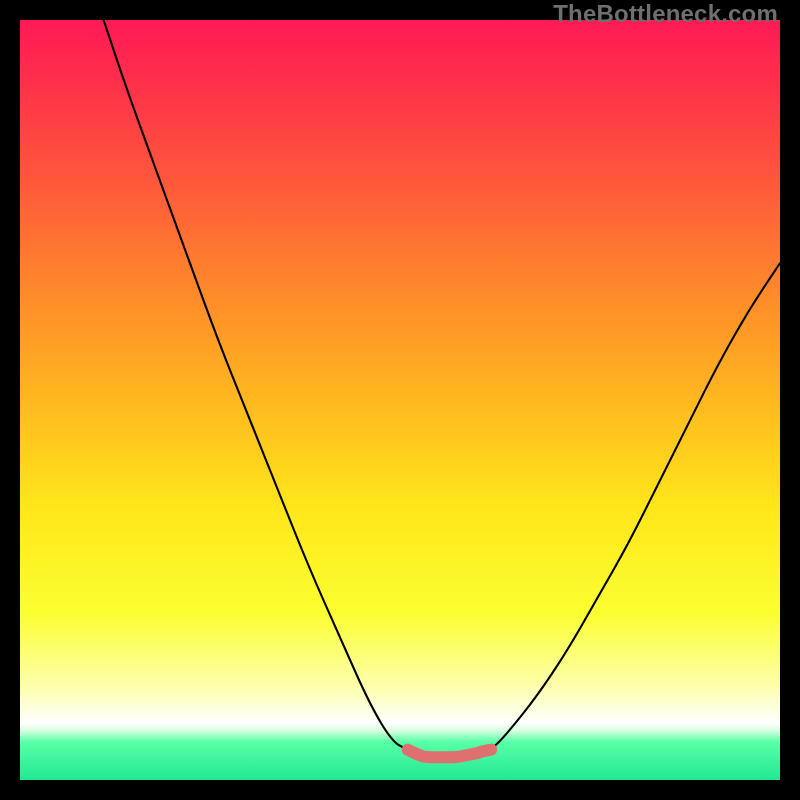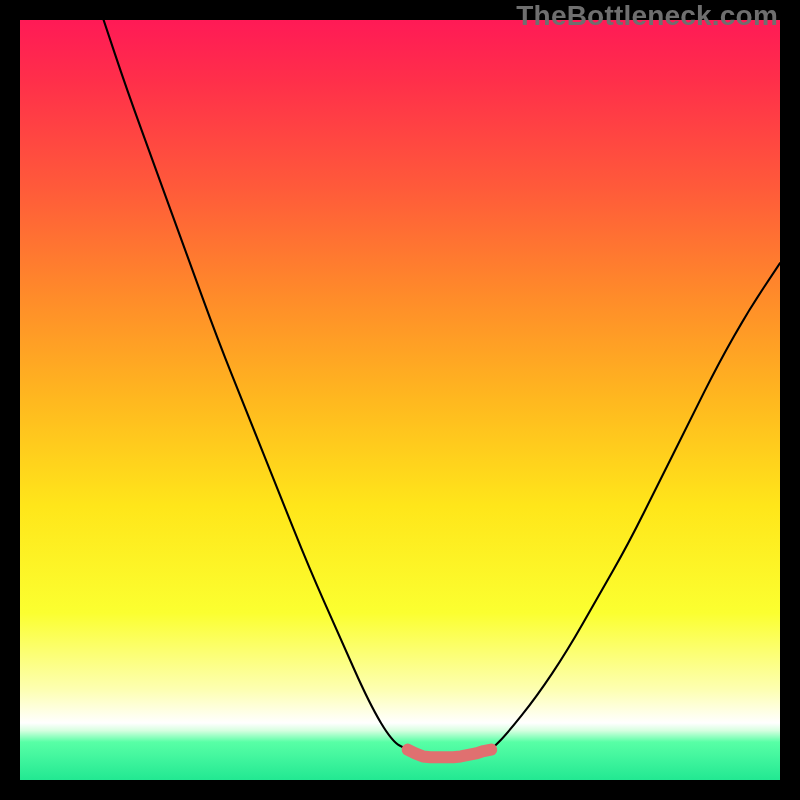--- a/index.html
+++ b/index.html
@@ -45,21 +45,21 @@
     left: 0;
     top: 0;
     width: 760px;
     height: 760px;
   }
   .watermark {
     position: absolute;
     top: 0px;
     right: 22px;
     font-family: Arial, Helvetica, sans-serif;
-    font-size: 28px;
+    font-size: 24px;
     font-weight: 600;
     color: #6f6f6f;
     letter-spacing: 0.2px;
     margin-left: 6px;
   }
 </style>
 </head>
 <body>
 
 <div class="frame">

